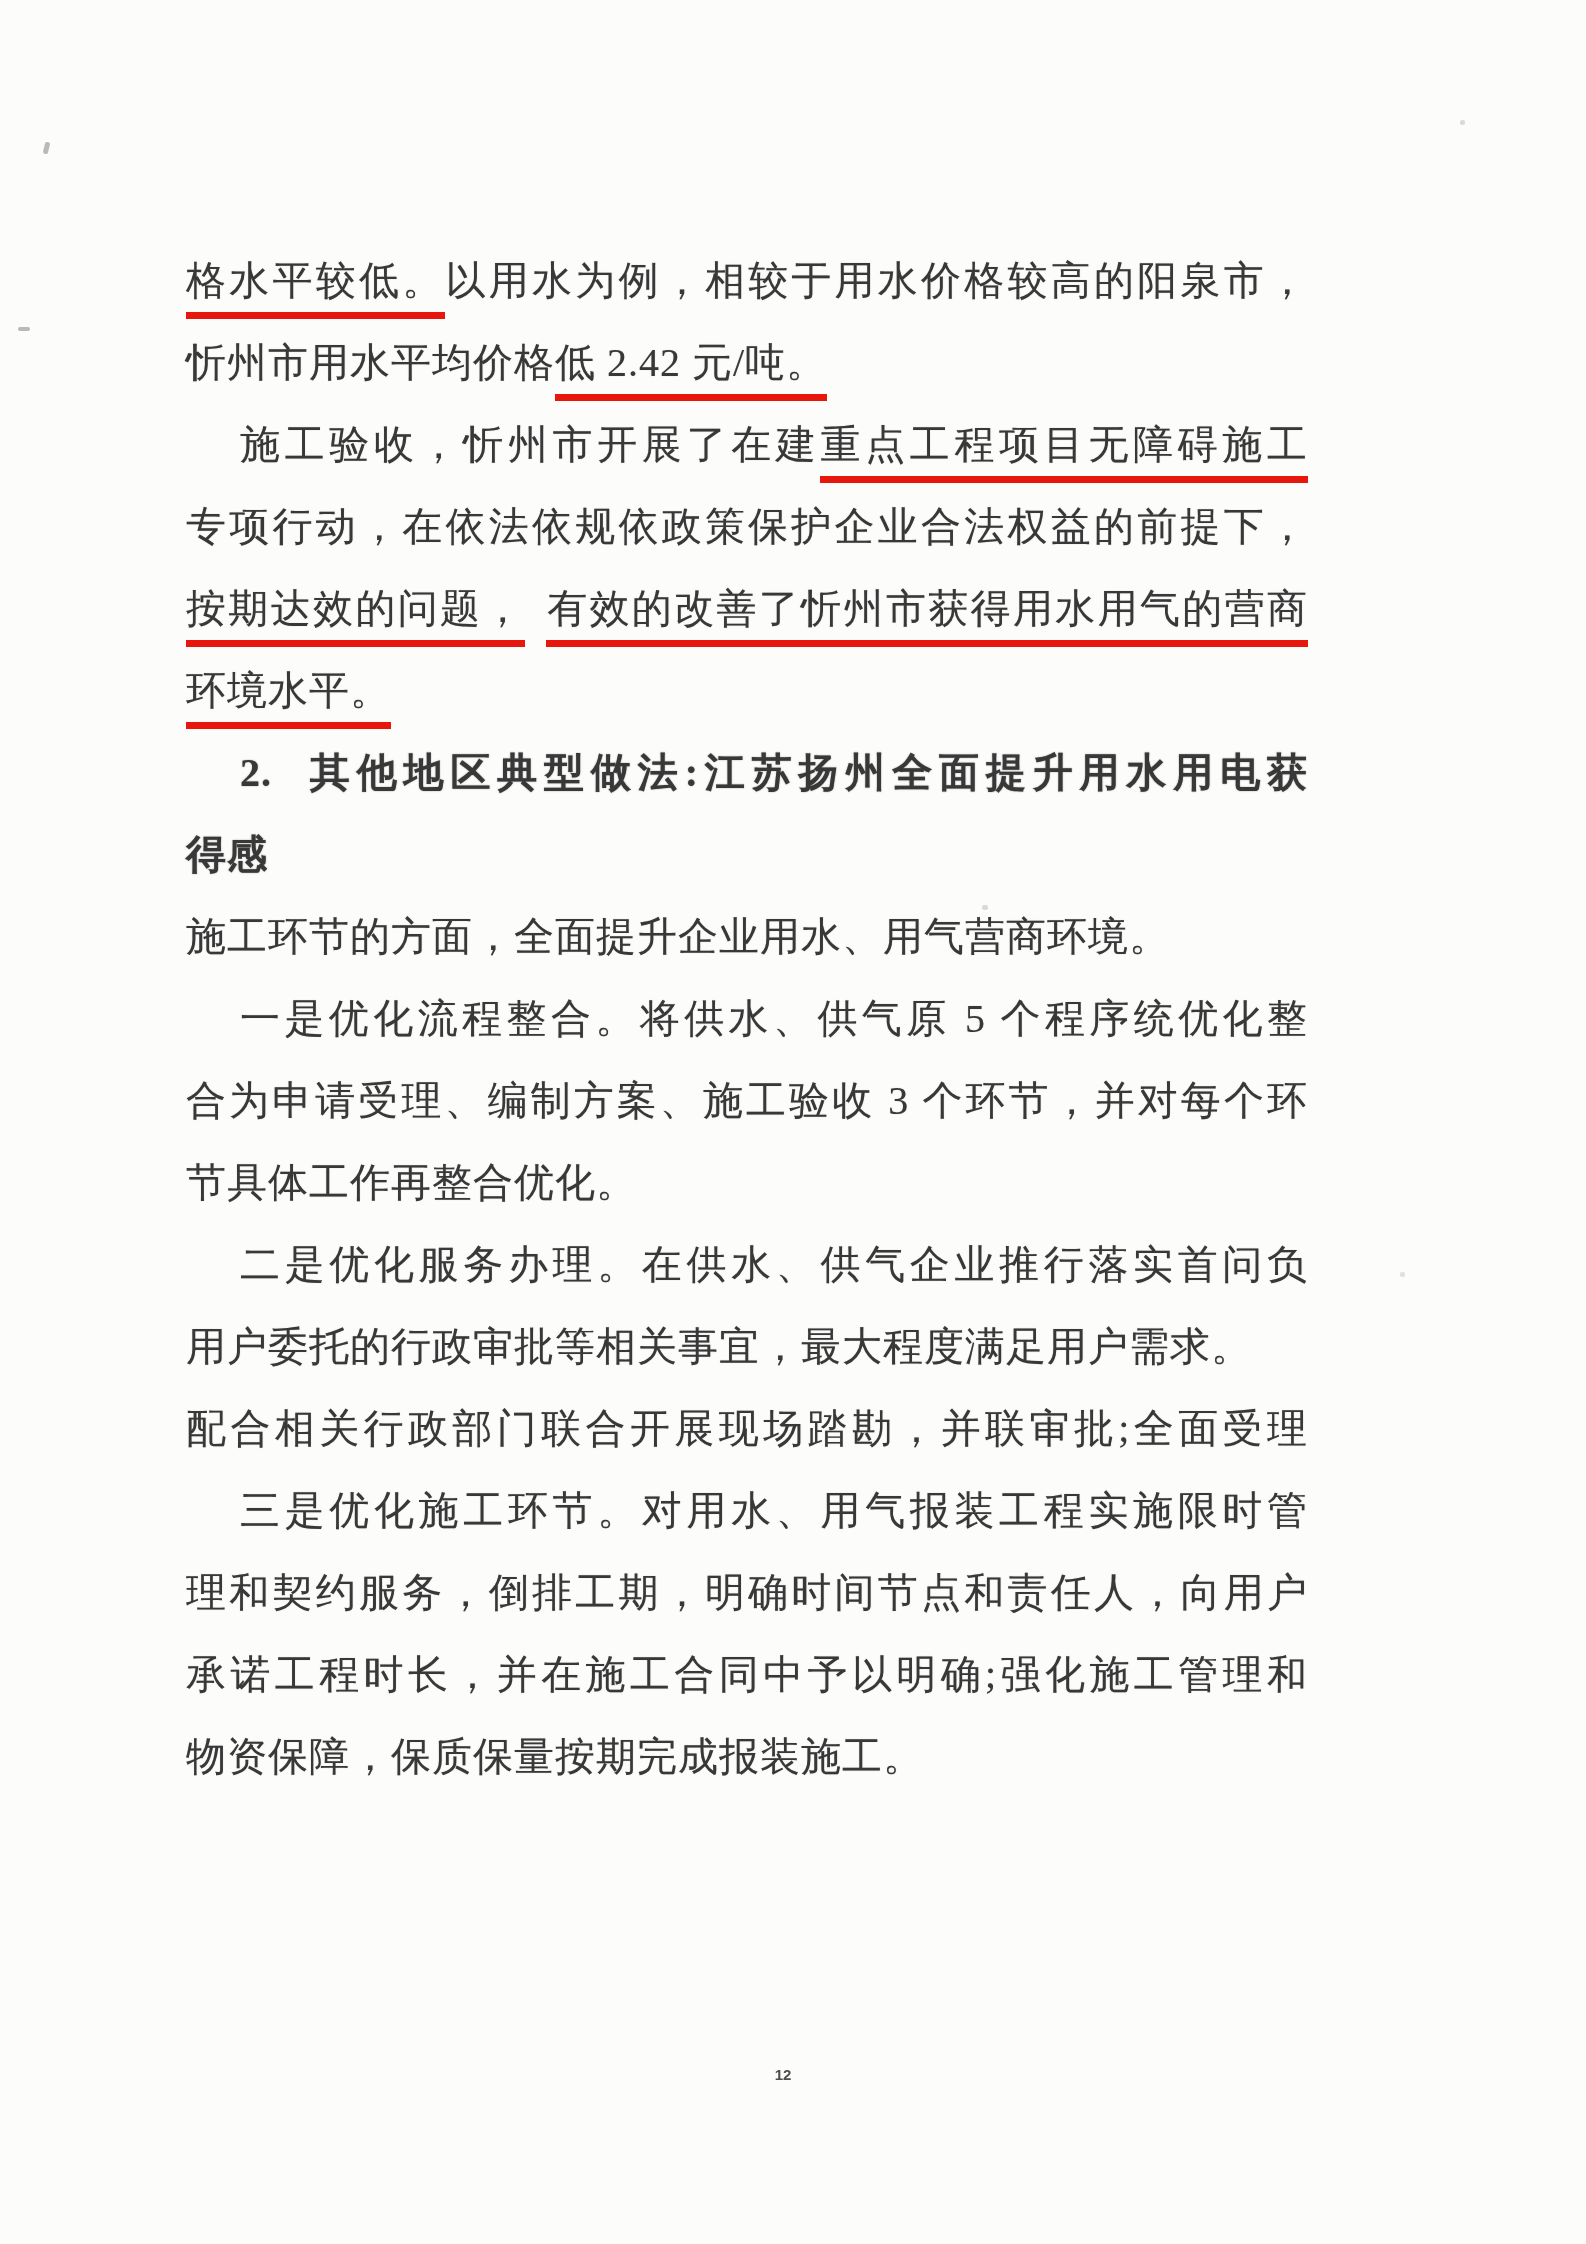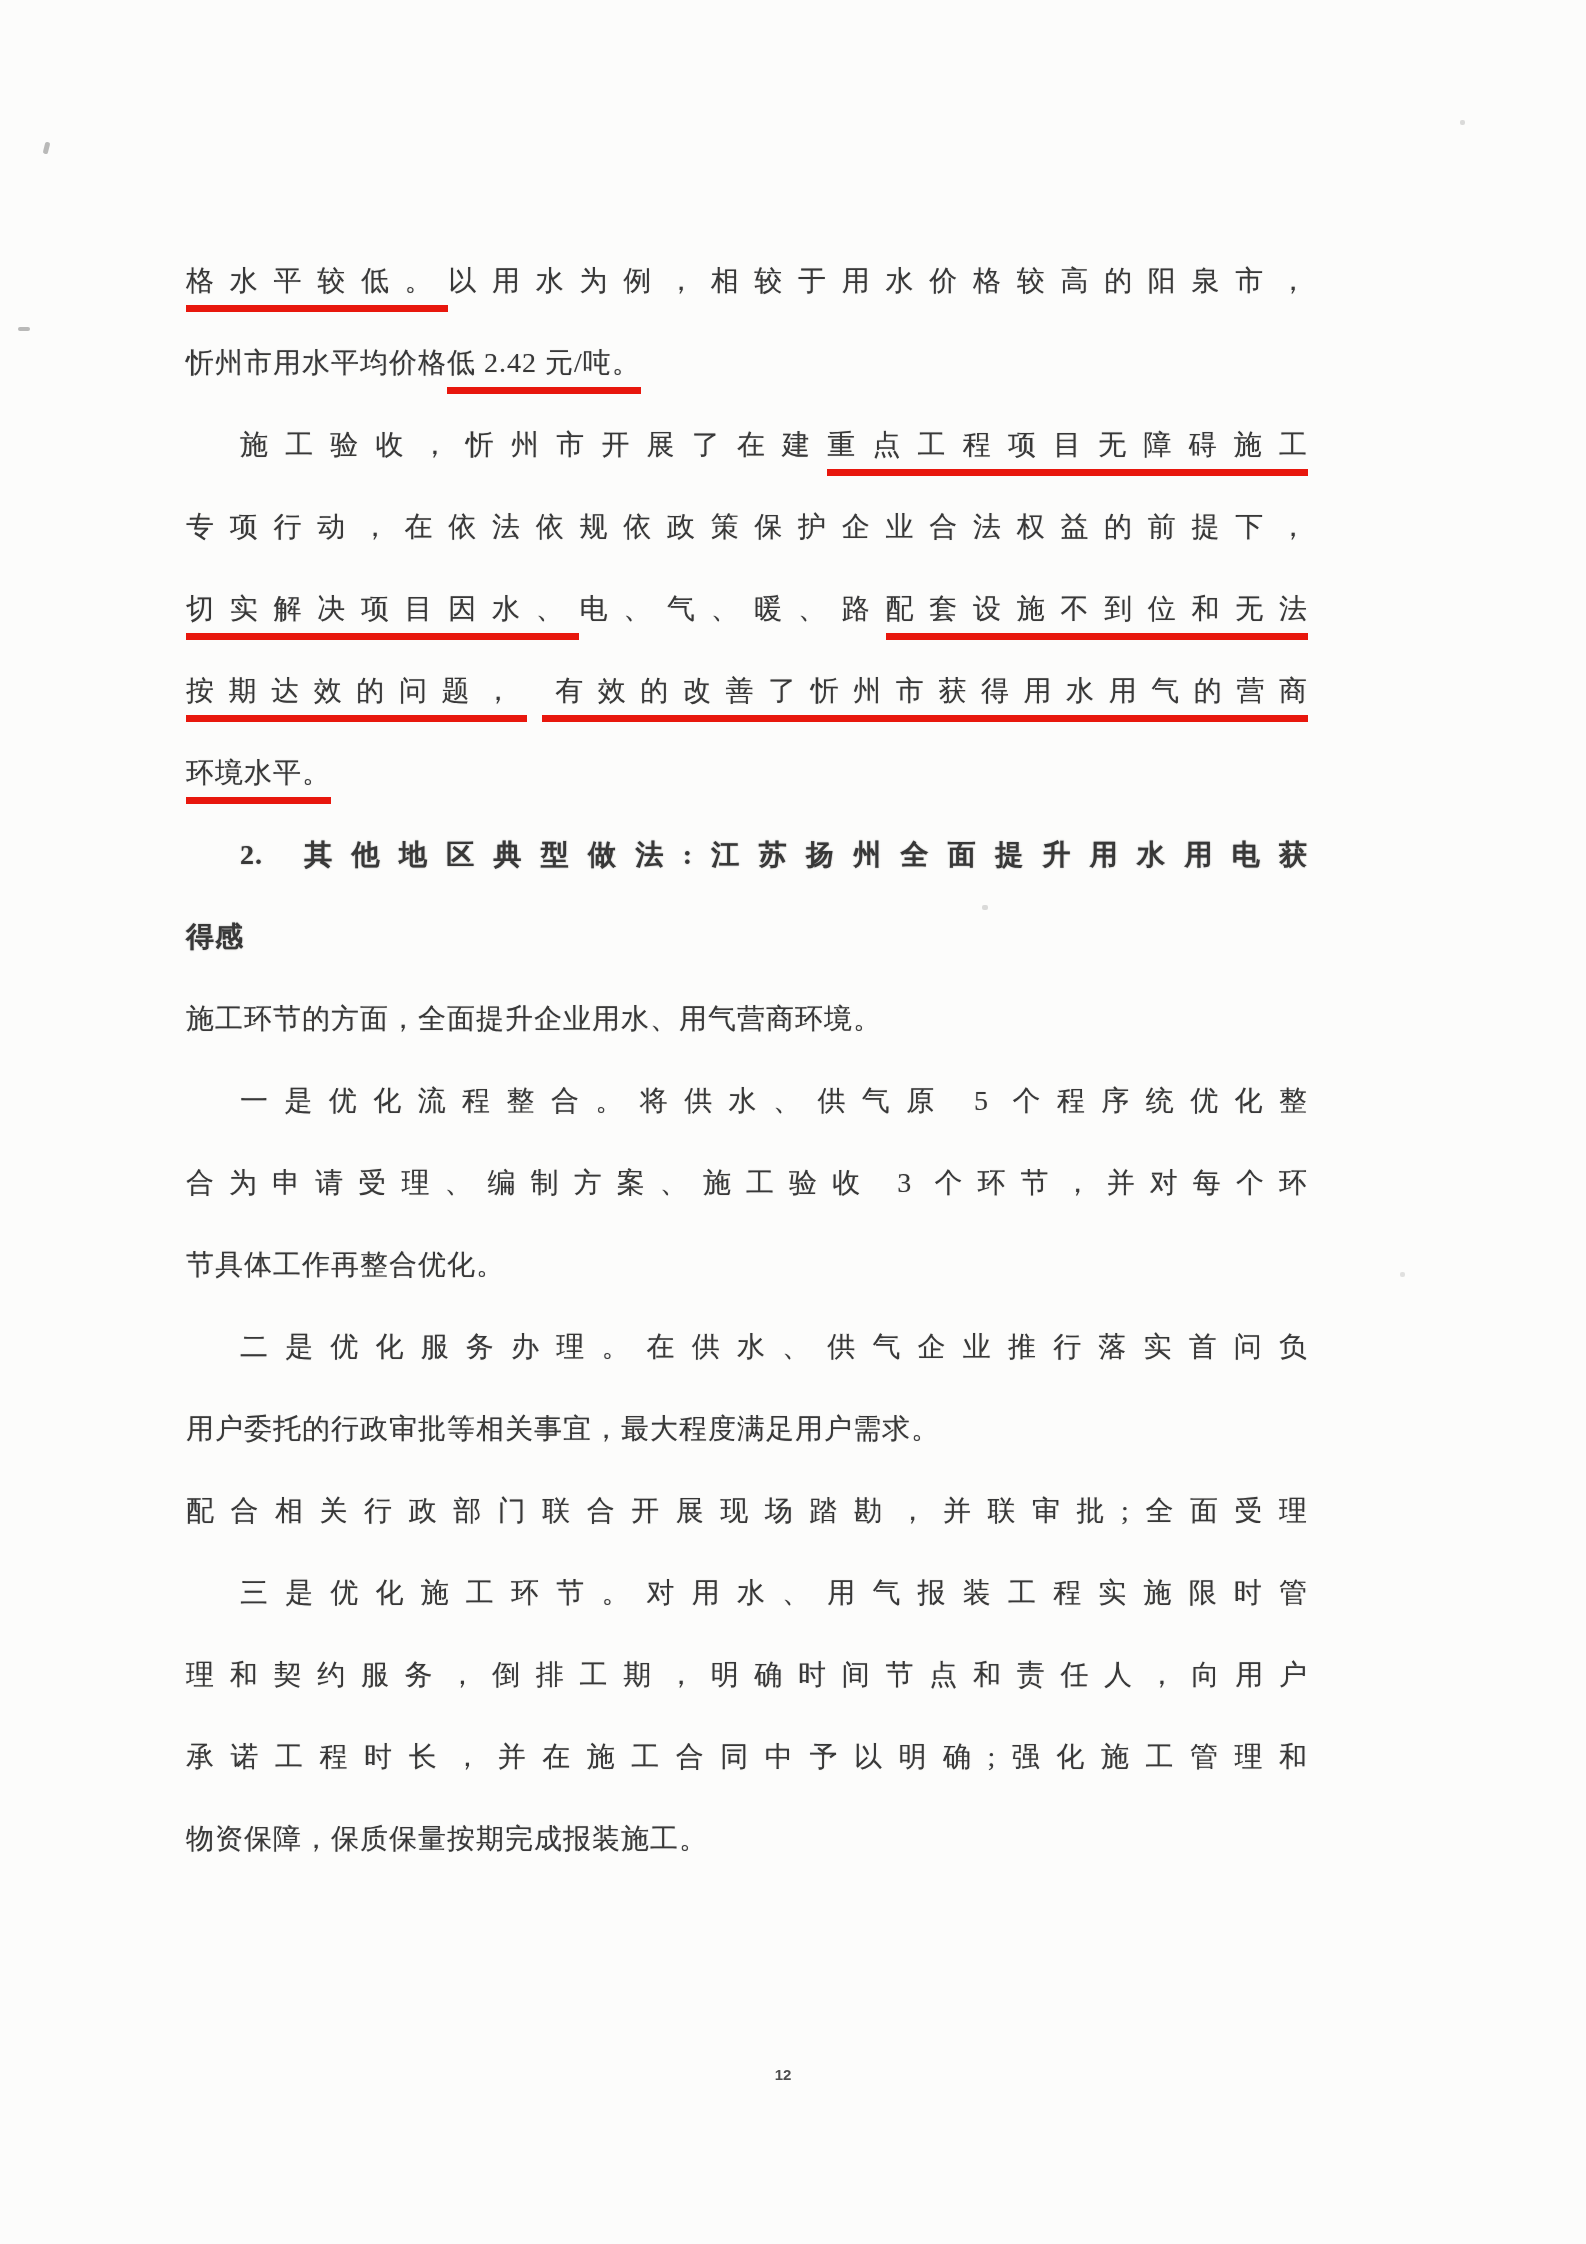--- a/index.html
+++ b/index.html
@@ -18,21 +18,21 @@
   .text-block {
     position: absolute;
     left: 186px;
     top: 240px;
     width: 1122px;
   }
   .line {
     position: relative;
     height: 82px;
     line-height: 82px;
-    font-size: 28px;
+    font-size: 40px;
     color: #383838;
     text-shadow: 0 0 1px rgba(40,40,40,0.35);
     text-align: justify;
     letter-spacing: 1px;
   }
   .line.j { text-align-last: justify; }
   .line.indent { text-indent: 54px; }
   .line.b { font-weight: 700; text-shadow: 0 0 1.4px rgba(30,30,30,0.55); }
   .seg { white-space: pre; }
   .seg.ul {
@@ -69,21 +69,20 @@
   <div class="speck s2"></div>
   <div class="speck s3"></div>
   <div class="speck s4"></div>
   <div class="speck s5"></div>
 
   <div class="text-block">
       <div class="line j"><span class="seg ul">格水平较低。</span><span class="seg">以用水为例，相较于用水价格较高的阳泉市，</span></div>
       <div class="line"><span class="seg">忻州市用水平均价格</span><span class="seg ul">低 2.42 元/吨。</span></div>
       <div class="line indent j"><span class="seg">施工验收，忻州市开展了在建</span><span class="seg ul">重点工程项目无障碍施工</span></div>
       <div class="line j"><span class="seg">专项行动，在依法依规依政策保护企业合法权益的前提下，</span></div>
-      <div class="line j"><span class="seg ul">切实解决项目因水、</span><span class="seg">电、气、暖、路</span><span class="seg ul">配套设施不到位和无法</span></div>
       <div class="line j"><span class="seg ul">按期达效的问题，</span><span class="seg"> </span><span class="seg ul">有效的改善了忻州市获得用水用气的营商</span></div>
       <div class="line"><span class="seg ul">环境水平。</span></div>
       <div class="line indent j b"><span class="seg">2.  其他地区典型做法:江苏扬州全面提升用水用电获</span></div>
       <div class="line b"><span class="seg">得感</span></div>
       <div class="line"><span class="seg">施工环节的方面，全面提升企业用水、用气营商环境。</span></div>
       <div class="line indent j"><span class="seg">一是优化流程整合。将供水、供气原 5 个程序统优化整</span></div>
       <div class="line j"><span class="seg">合为申请受理、编制方案、施工验收 3 个环节，并对每个环</span></div>
       <div class="line"><span class="seg">节具体工作再整合优化。</span></div>
       <div class="line indent j"><span class="seg">二是优化服务办理。在供水、供气企业推行落实首问负</span></div>
       <div class="line"><span class="seg">用户委托的行政审批等相关事宜，最大程度满足用户需求。</span></div>

